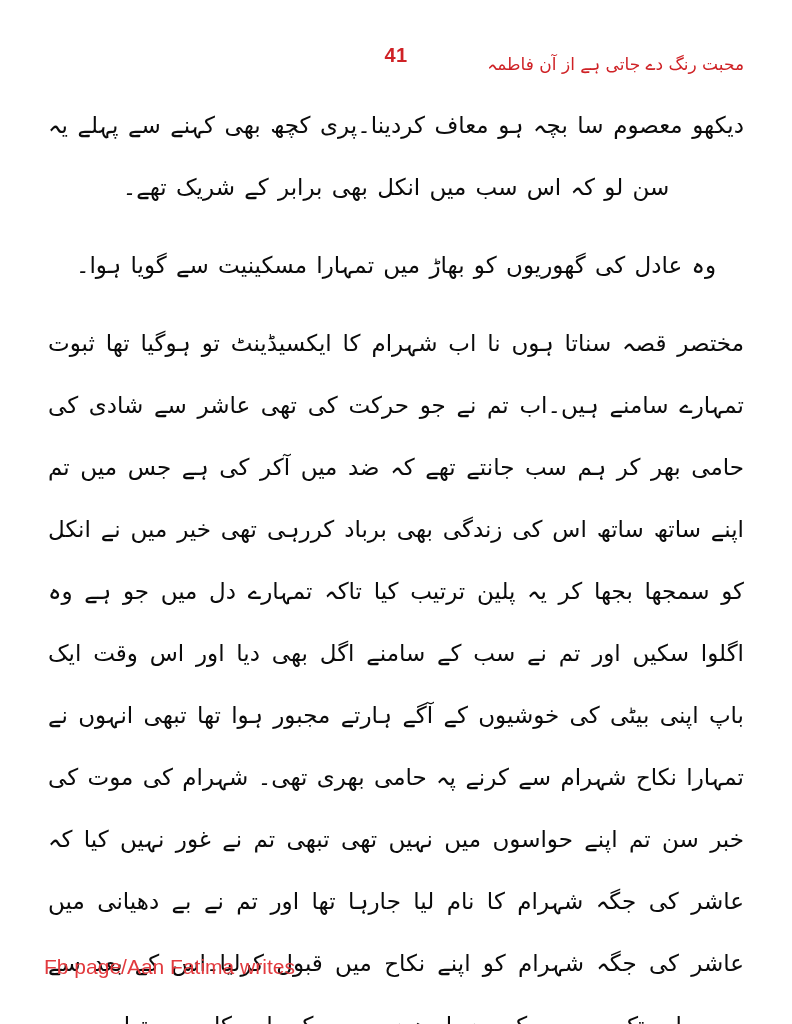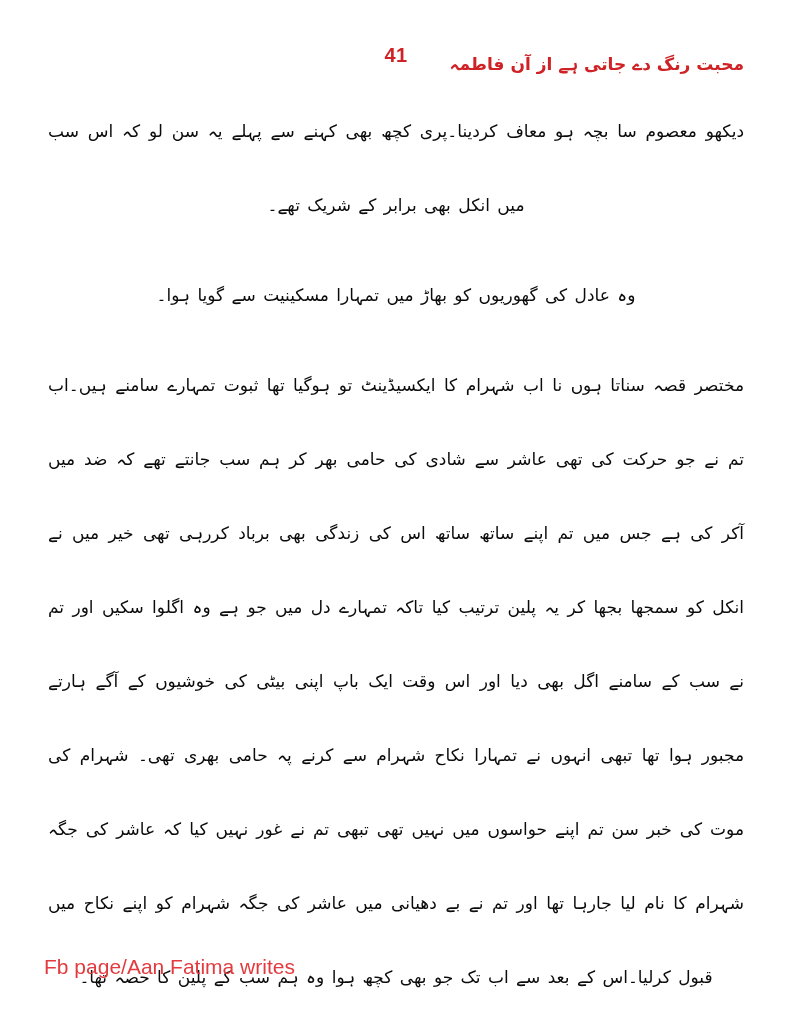--- a/index.html
+++ b/index.html
@@ -30,31 +30,31 @@
     font-weight:600;
     font-size:20px;
     letter-spacing:.5px;
   }
   .book-title{
     position:absolute;
     right:0;top:12px;
     direction:rtl;
     color:var(--header-red);
     font-size:17px;
-    font-weight:700;
+    font-weight:400;
     white-space:nowrap;
   }
   .page-body{
     position:absolute;
     top:94px;left:48px;right:48px;bottom:120px;
     direction:rtl;
     unicode-bidi:embed;
     color:var(--ink);
-    font-size:17px;
-    line-height:74px;
+    font-size:23px;
+    line-height:62px;
     text-align:justify;
     text-align-last:center;
   }
   .page-body p{
     margin:0 0 16px 0;
     word-spacing:2px;
   }
   .page-footer{
     position:absolute;
     left:44px;bottom:42px;

